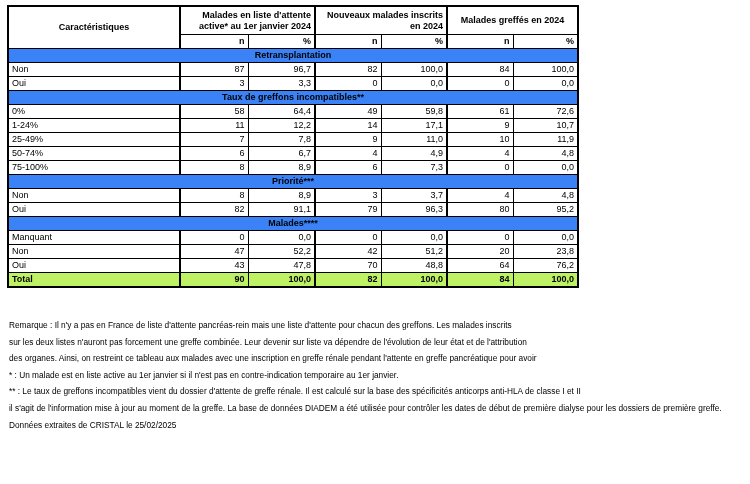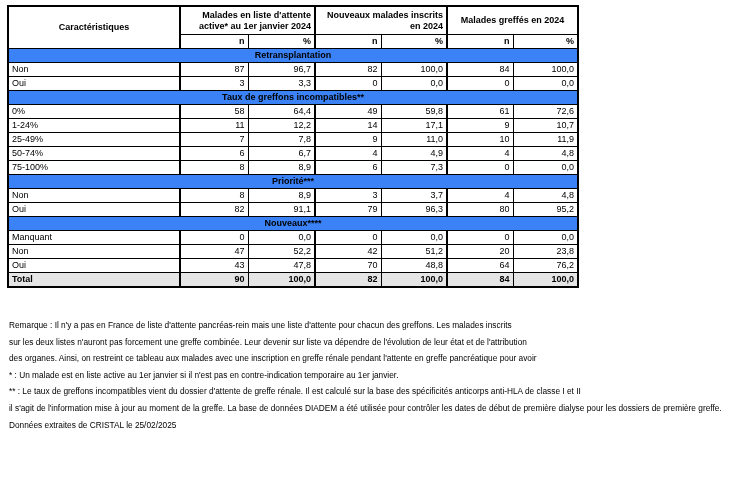--- a/index.html
+++ b/index.html
@@ -26,21 +26,21 @@
   .title-right{text-align:right;}
   .title-center{text-align:center;}
   tr.subheader th{height:13px;text-align:right;}
   tr.section td{
     background:#3b82f6;font-weight:bold;text-align:center;
     border-top:2px solid #000;height:13px;
   }
   tr.data td{height:13px;background:#ffffff;}
   td.num{text-align:right;}
   tr.total td{
-    background:#e5e5e5;font-weight:bold;height:13px;
+    background:#bef264;font-weight:bold;height:13px;
     border-top:2px solid #000;
   }
   #footnotes{
     position:absolute;left:9px;top:317px;width:741px;
     font-size:8.3px;line-height:16.6px;
     white-space:nowrap;overflow:hidden;
   }
   .fn-line{height:16.6px;}
 </style>
 </head>
@@ -163,21 +163,21 @@
       <tr class="data">
         <td>Oui</td>
         <td class="num grp">82</td>
         <td class="num">91,1</td>
         <td class="num grp">79</td>
         <td class="num">96,3</td>
         <td class="num grp">80</td>
         <td class="num">95,2</td>
       </tr>
       <tr class="section">
-        <td colspan="7">Nouveaux****</td>
+        <td colspan="7">Malades****</td>
       </tr>
       <tr class="data">
         <td>Manquant</td>
         <td class="num grp">0</td>
         <td class="num">0,0</td>
         <td class="num grp">0</td>
         <td class="num">0,0</td>
         <td class="num grp">0</td>
         <td class="num">0,0</td>
       </tr>

